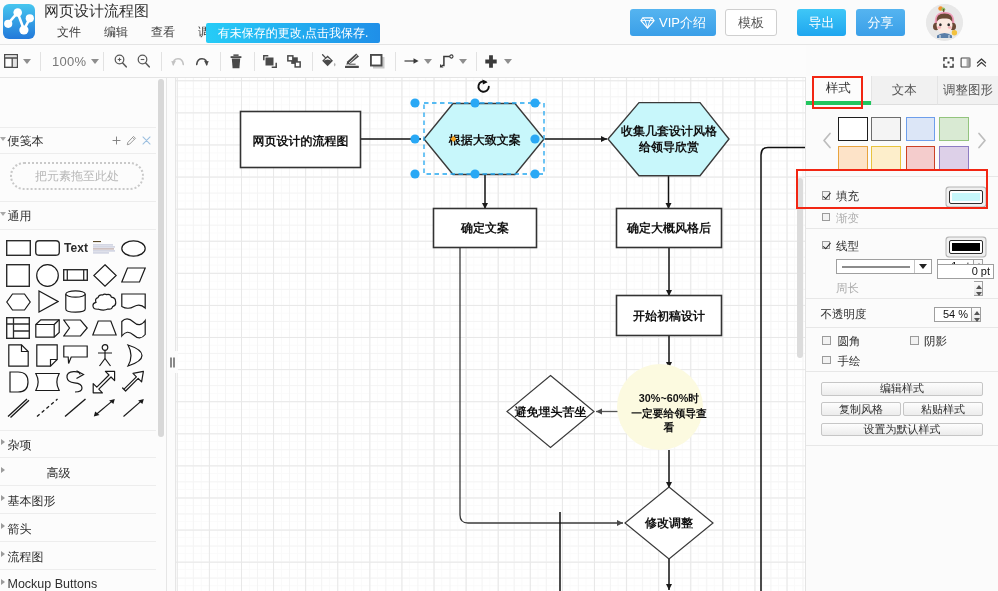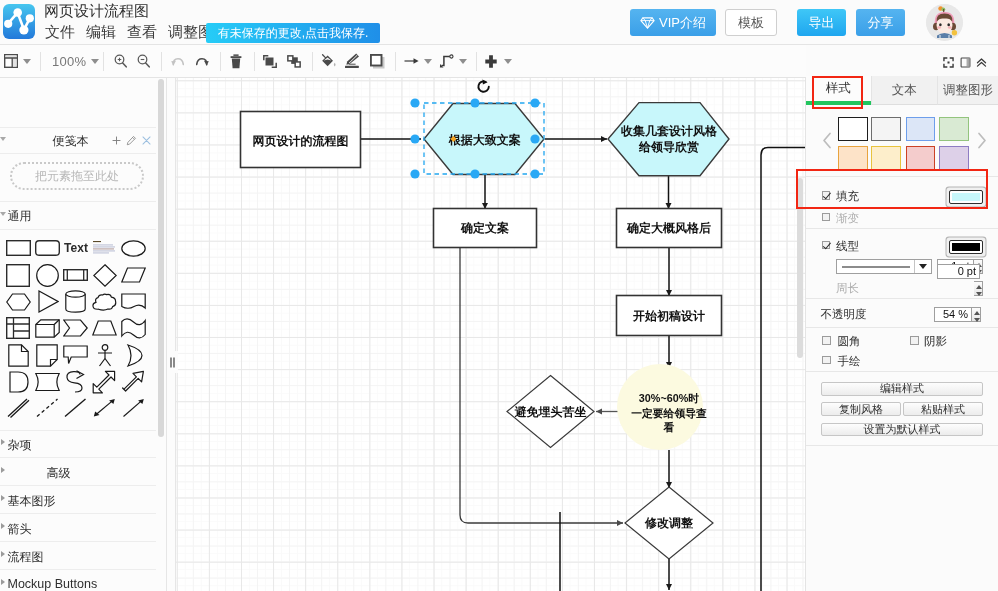--- a/index.html
+++ b/index.html
@@ -3,21 +3,21 @@
 <meta charset="utf-8">
 <style>
   * { box-sizing: border-box; margin:0; padding:0; }
   html,body { width:998px; height:591px; overflow:hidden; }
   body { font-family:"Liberation Sans", sans-serif; font-size:12px; color:#333; background:#fff; }
   .app { position:relative; width:998px; height:591px; background:#fff; }
   .header { position:absolute; left:0; top:0; width:998px; height:45px; background:#fbfbfb; border-bottom:1px solid #e4e4e4; }
   .logo { position:absolute; left:0px; top:0px; width:40px; height:42px; }
   .doc-title { position:absolute; left:44px; top:2px; font-size:15px; color:#2e2e2e; }
   .menubar { position:absolute; left:45px; top:23px; height:19px; display:flex; align-items:center; }
-  .menubar > span { font-size:15px; color:#3c3c3c; cursor:pointer; margin-right:11px; }
+  .menubar > span { font-size:12px; color:#3c3c3c; cursor:pointer; margin-right:11px;margin-left:12px; }
   .save-banner { position:absolute; left:206px; top:23px; width:174px; height:20px; border-radius:2px;
                  background:linear-gradient(90deg,#26ccf7 0%,#1f8fe8 100%); color:#fff; font-size:12px;
                  display:flex; align-items:center; justify-content:center; cursor:pointer;}
   .hbtn { position:absolute; top:9px; height:27px; border-radius:3px; display:flex; align-items:center; justify-content:center; font-size:13px; cursor:pointer;}
   .hbtn.vip { left:630px; width:86px; background:linear-gradient(180deg,#55b4f0,#3a9fe8); color:#fff;}
   .hbtn.tpl { left:725px; width:52px; background:#fff; border:1px solid #cfcfcf; color:#555;}
   .hbtn.exp { left:797px; width:49px; background:linear-gradient(180deg,#3fc7f7,#1fa6ef); color:#fff;}
   .hbtn.shr { left:856px; width:49px; background:linear-gradient(180deg,#55b4f0,#3a9fe8); color:#fff;}
   .avatar { position:absolute; left:926px; top:4px; width:37px; height:37px; border-radius:50%; background:#ebebeb; overflow:hidden;}
   .toolbar { position:absolute; left:0; top:45px; width:998px; height:33px; background:#fcfcfc; border-bottom:1px solid #e4e4e4;}
@@ -247,21 +247,21 @@
       <path d="M4.1 0.3 H7.9 V4.6 H11.7 V8.4 H7.9 V12.7 H4.1 V8.4 H0.3 V4.6 H4.1 Z" fill="#3a3a3a"></path>
     </svg>
     <span class="caret" style="margin-left:7px"></span>
   </div>
 </div>
 
 <div class="left">
 
   <div class="hline" style="top:49px;"></div>
   <span class="tri tri-down" style="left:-0.5px;top:59px;"></span>
-  <div class="seclbl" style="left:7.5px;top:55px;margin-left:45px;">便笺本</div>
+  <div class="seclbl" style="left:7.5px;top:55px;">便笺本</div>
   <svg width="11" height="11" viewBox="0 0 14 14" style="position:absolute;left:111px;top:57px;">
     <path d="M7 2 V12 M2 7 H12" stroke="#7e7e7e" stroke-width="1.2"></path>
   </svg>
   <svg width="11" height="11" viewBox="0 0 14 14" style="position:absolute;left:126px;top:57px;">
     <path d="M9.6 1.8 L12 4.2 L4.6 11.6 L1.6 12.4 L2.4 9.4 Z" fill="none" stroke="#8a8a8a" stroke-width="1.1" stroke-linejoin="round"></path>
     <path d="M8.3 3.1 L10.7 5.5" stroke="#8a8a8a" stroke-width="1"></path>
   </svg>
   <svg width="11" height="11" viewBox="0 0 14 14" style="position:absolute;left:141px;top:57px;">
     <path d="M2.5 2.5 L11.5 11.5 M11.5 2.5 L2.5 11.5" stroke="#9dc0e0" stroke-width="1.4" stroke-linecap="round"></path>
   </svg>
@@ -648,21 +648,21 @@
     </div>
   </div>
   <div class="numfield" style="left:131px;top:214px;width:36.5px;height:15px;line-height:13px;">1 pt</div>
   <div class="spin" style="left:167.5px;top:214px;width:9px;height:15px;">
     <svg width="10" height="17" viewBox="0 0 10 17">
           <path d="M5 3 L8 7 H2 Z" fill="#555"></path>
           <path d="M5 14 L8 10 H2 Z" fill="#555"></path>
         </svg>
   </div>
   <span class="cklbl dim" style="left:30px;top:236px;">周长</span>
-  <div class="numfield" style="left:131px;top:219px;width:43px;height:15px;line-height:13px;">0 pt</div>
+  <div class="numfield" style="left:131px;top:219px;width:57px;height:15px;line-height:13px;">0 pt</div>
   <div class="spin" style="left:167.5px;top:235.5px;width:9px;height:15px;">
     <svg width="10" height="17" viewBox="0 0 10 17">
           <path d="M5 3 L8 7 H2 Z" fill="#555"></path>
           <path d="M5 14 L8 10 H2 Z" fill="#555"></path>
         </svg>
   </div>
 
   <div class="rline" style="top:253px"></div>
 
   <span class="cklbl" style="left:14.4px;top:262px;">不透明度</span>

